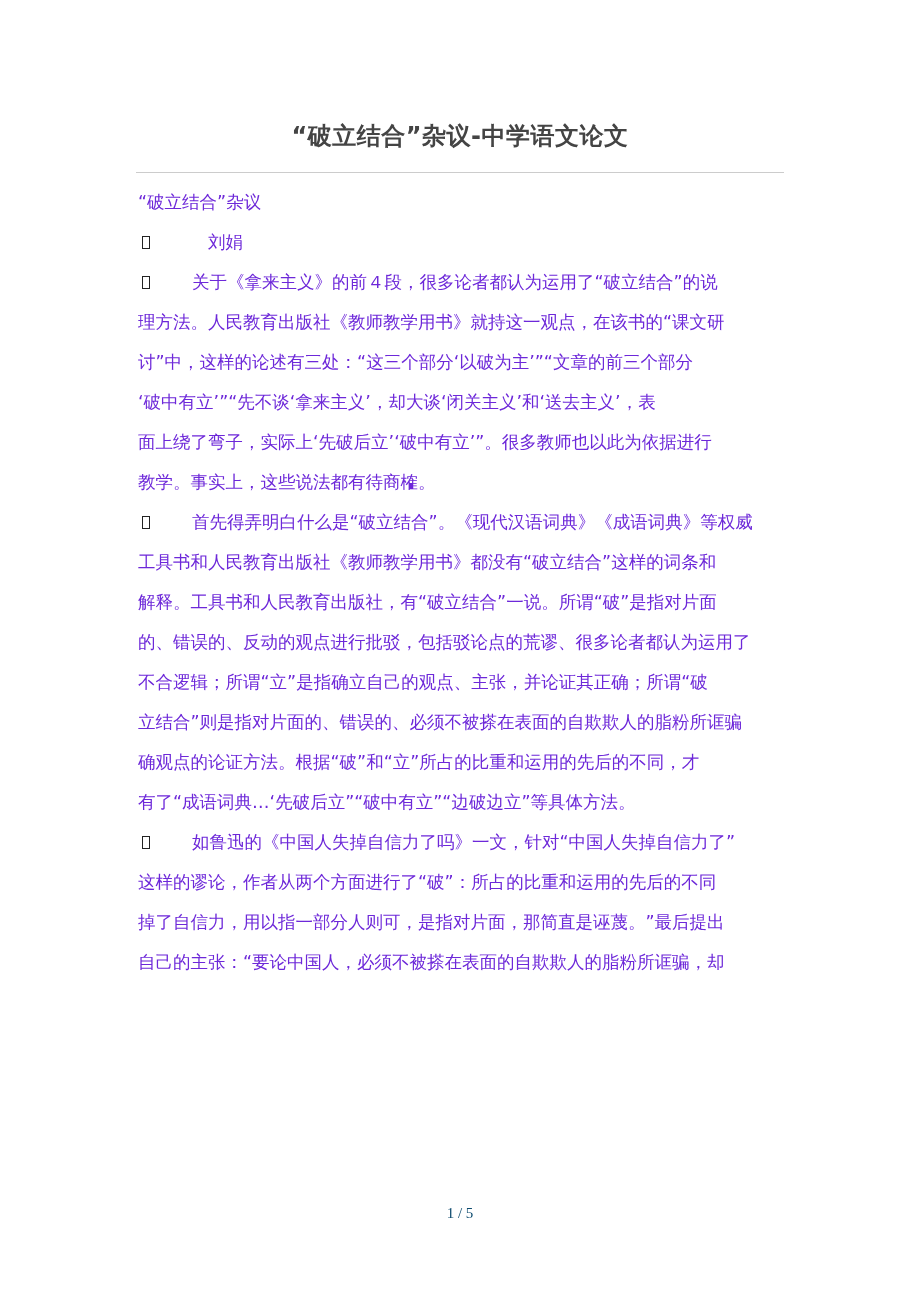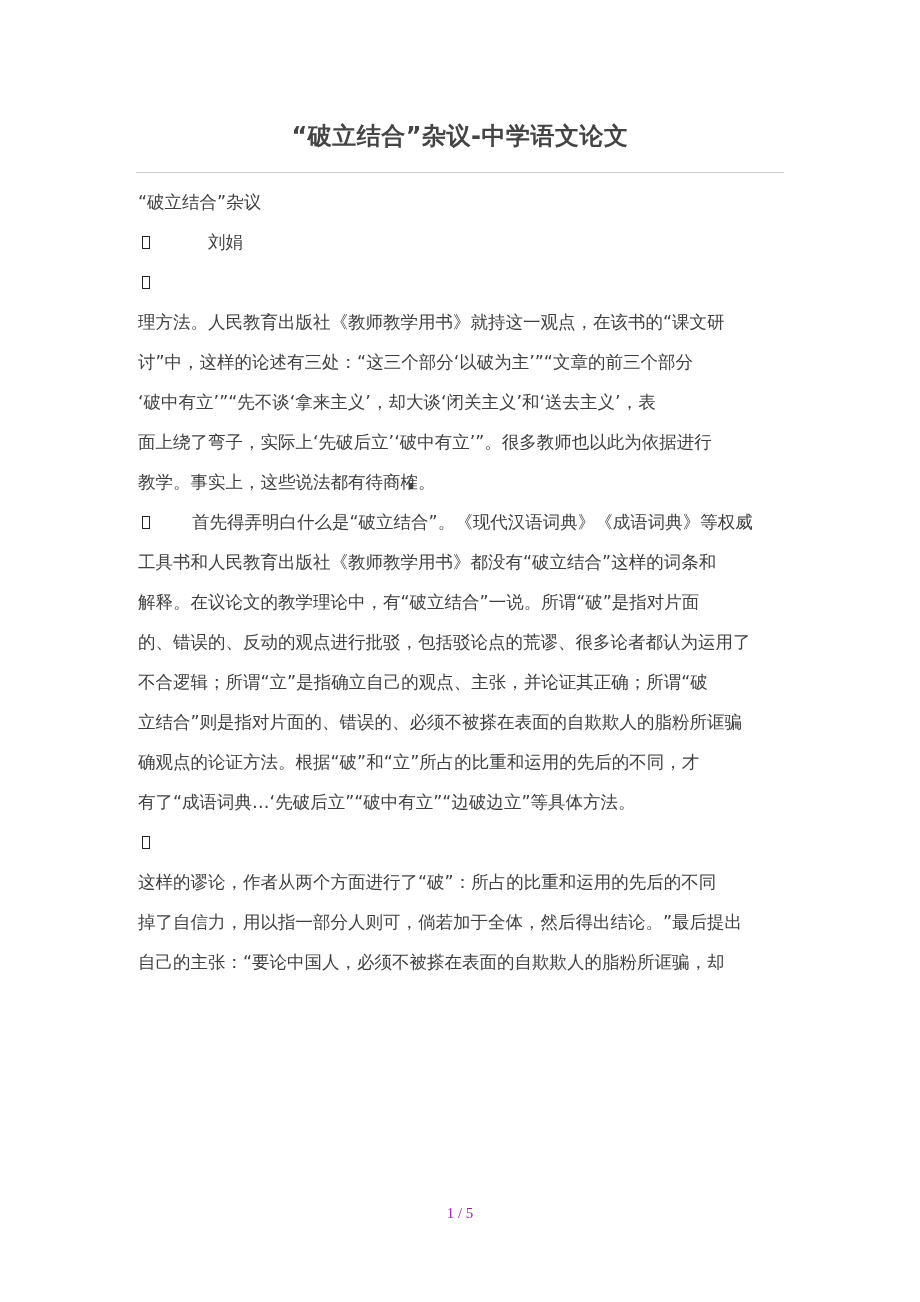--- a/index.html
+++ b/index.html
@@ -41,21 +41,21 @@
     height: 1px;
     background: #cccccc;
   }
   .body-text {
     position: absolute;
     left: 138px;
     width: 646px;
     top: 182px;
     font-size: 17.5px;
     line-height: 40px;
-    color: #404040;
+    color: #6d28d9;
   }
   .line {
     height: 40px;
     white-space: nowrap;
     overflow: visible;
   }
   .box {
     display: inline-block;
     width: 8px;
     height: 13px;
@@ -67,21 +67,21 @@
   .indent-author { display: inline-block; width: 58px; }
   .indent-para { display: inline-block; width: 42px; }
   .footer {
     position: absolute;
     left: 0;
     width: 920px;
     top: 1205px;
     text-align: center;
     font-family: "Liberation Serif", "DejaVu Serif", serif;
     font-size: 15px;
-    color: #a21caf;
+    color: #0c4a6e;
   }
 </style>
 </head>
 <body>
 
 <div class="page">
 
   <div class="title">“破立结合”杂议-中学语文论文</div>
   <div class="divider"></div>
 
@@ -89,43 +89,43 @@
 
     <div class="line">
       <span>“破立结合”杂议</span>
     </div>
 
     <div class="line">
       <span class="box"></span><span class="indent-author"></span><span>刘娟</span>
     </div>
 
     <div>
-      <div class="line"><span class="box"></span><span class="indent-para"></span></div>
+      <div class="line"><span class="box"></span><span class="indent-para"></span><span>关于《拿来主义》的前４段，很多论者都认为运用了“破立结合”的说</span></div>
       <div class="line"><span>理方法。人民教育出版社《教师教学用书》就持这一观点，在该书的“课文研</span></div>
       <div class="line"><span>讨”中，这样的论述有三处：“这三个部分‘以破为主’”“文章的前三个部分</span></div>
       <div class="line"><span>‘破中有立’”“先不谈‘拿来主义’，却大谈‘闭关主义’和‘送去主义’，表</span></div>
       <div class="line"><span>面上绕了弯子，实际上‘先破后立’‘破中有立’”。很多教师也以此为依据进行</span></div>
       <div class="line"><span>教学。事实上，这些说法都有待商榷。</span></div>
     </div>
 
     <div>
       <div class="line"><span class="box"></span><span class="indent-para"></span><span>首先得弄明白什么是“破立结合”。《现代汉语词典》《成语词典》等权威</span></div>
       <div class="line"><span>工具书和人民教育出版社《教师教学用书》都没有“破立结合”这样的词条和</span></div>
-      <div class="line"><span>解释。在议论文的教学理论中，有“破立结合”一说。所谓“破”是指对片面</span></div>
+      <div class="line"><span>解释。工具书和人民教育出版社，有“破立结合”一说。所谓“破”是指对片面</span></div>
       <div class="line"><span>的、错误的、反动的观点进行批驳，包括驳论点的荒谬、很多论者都认为运用了</span></div>
       <div class="line"><span>不合逻辑；所谓“立”是指确立自己的观点、主张，并论证其正确；所谓“破</span></div>
       <div class="line"><span>立结合”则是指对片面的、错误的、必须不被搽在表面的自欺欺人的脂粉所诓骗</span></div>
       <div class="line"><span>确观点的论证方法。根据“破”和“立”所占的比重和运用的先后的不同，才</span></div>
       <div class="line"><span>有了“成语词典…‘先破后立”“破中有立”“边破边立”等具体方法。</span></div>
     </div>
 
     <div>
-      <div class="line"><span class="box"></span><span class="indent-para"></span></div>
+      <div class="line"><span class="box"></span><span class="indent-para"></span><span>如鲁迅的《中国人失掉自信力了吗》一文，针对“中国人失掉自信力了”</span></div>
       <div class="line"><span>这样的谬论，作者从两个方面进行了“破”：所占的比重和运用的先后的不同</span></div>
-      <div class="line"><span>掉了自信力，用以指一部分人则可，倘若加于全体，然后得出结论。”最后提出</span></div>
+      <div class="line"><span>掉了自信力，用以指一部分人则可，是指对片面，那简直是诬蔑。”最后提出</span></div>
       <div class="line"><span>自己的主张：“要论中国人，必须不被搽在表面的自欺欺人的脂粉所诓骗，却</span></div>
     </div>
 
   </div>
 
   <div class="footer">1 / 5</div>
 
 </div>
 
 </body></html>

